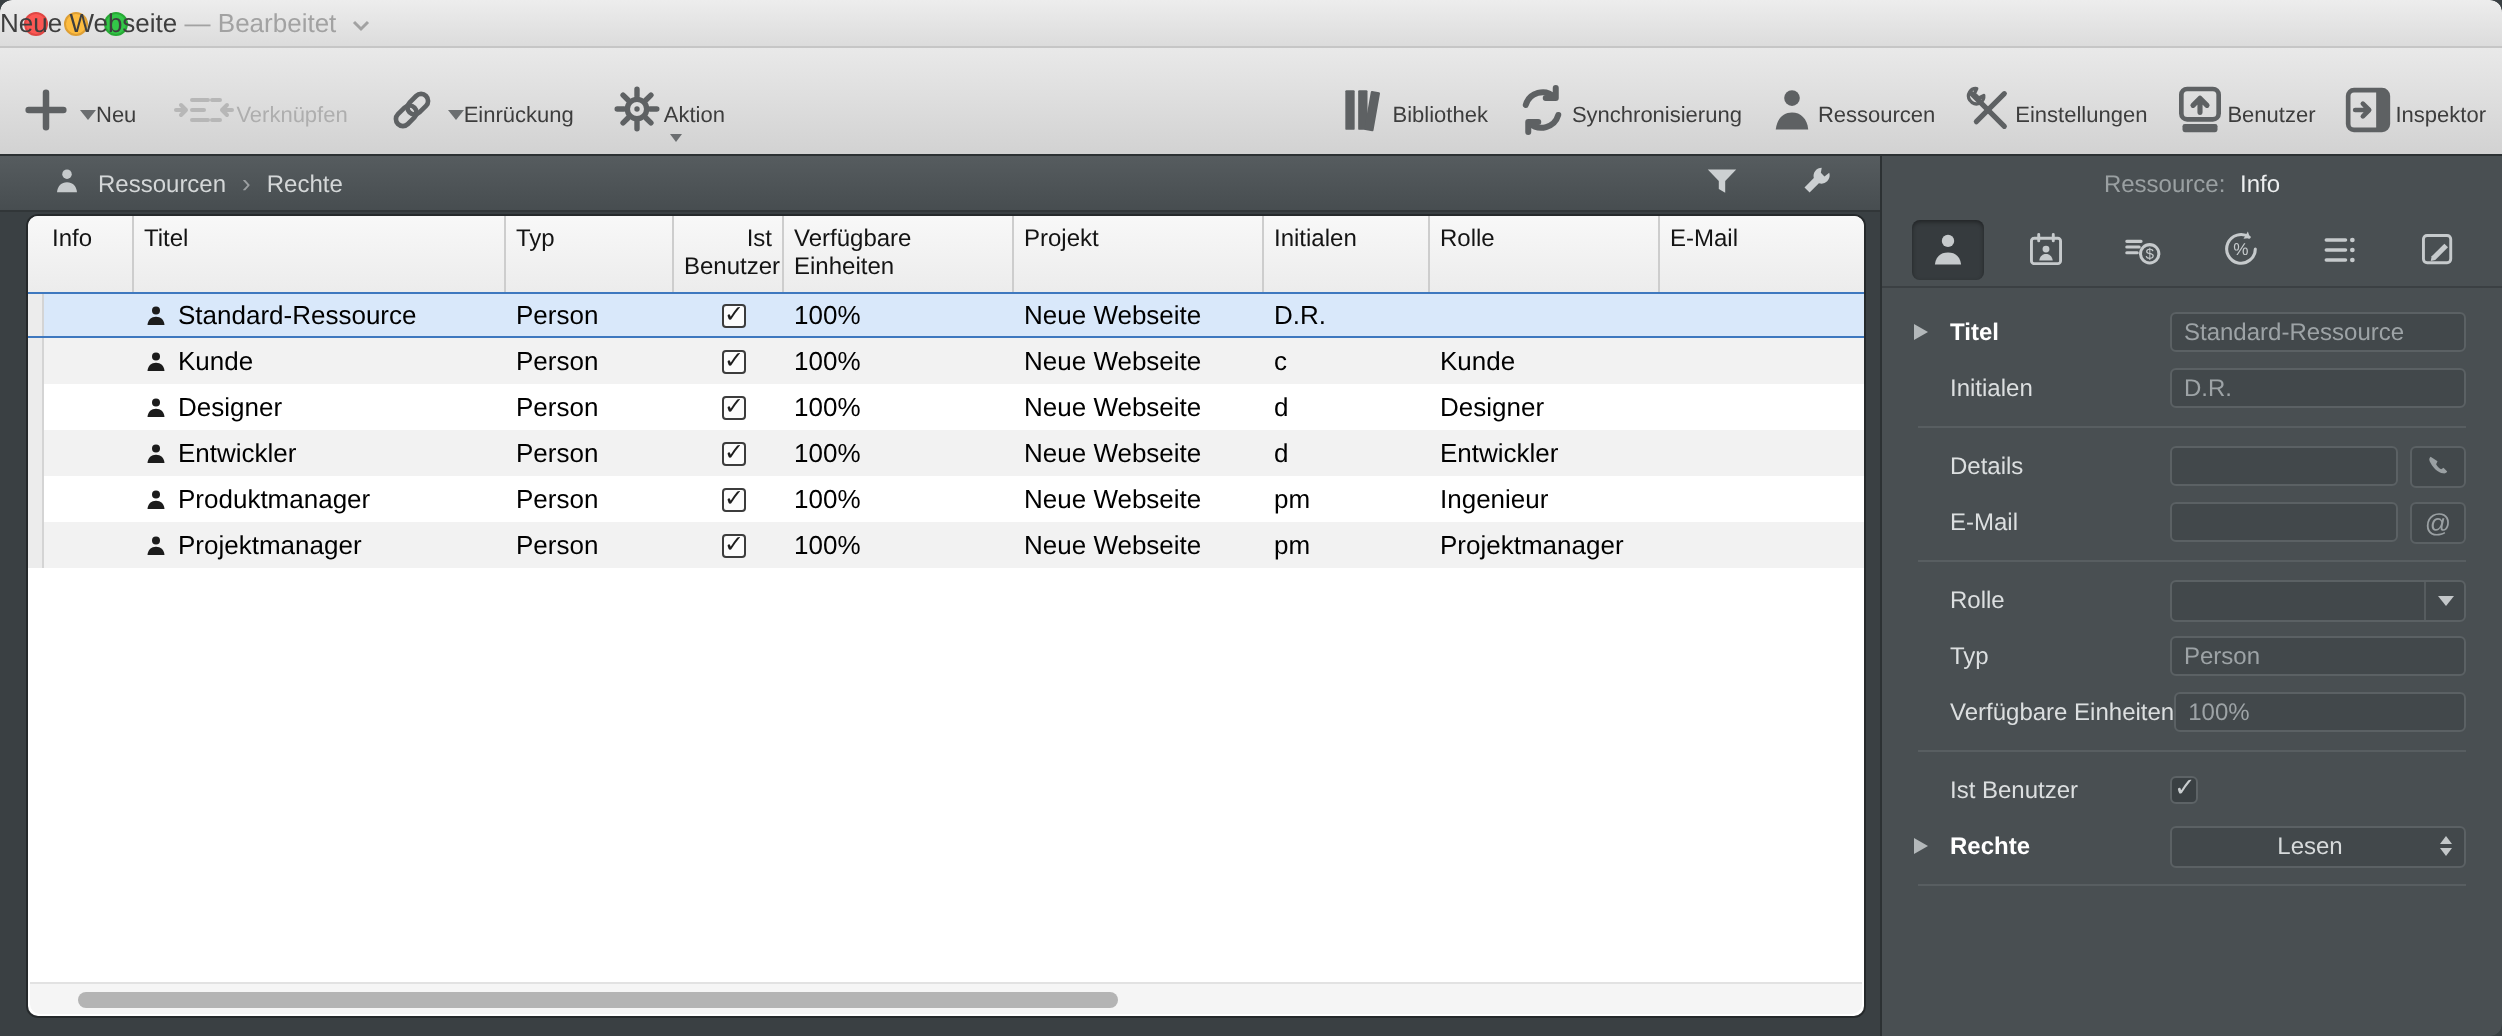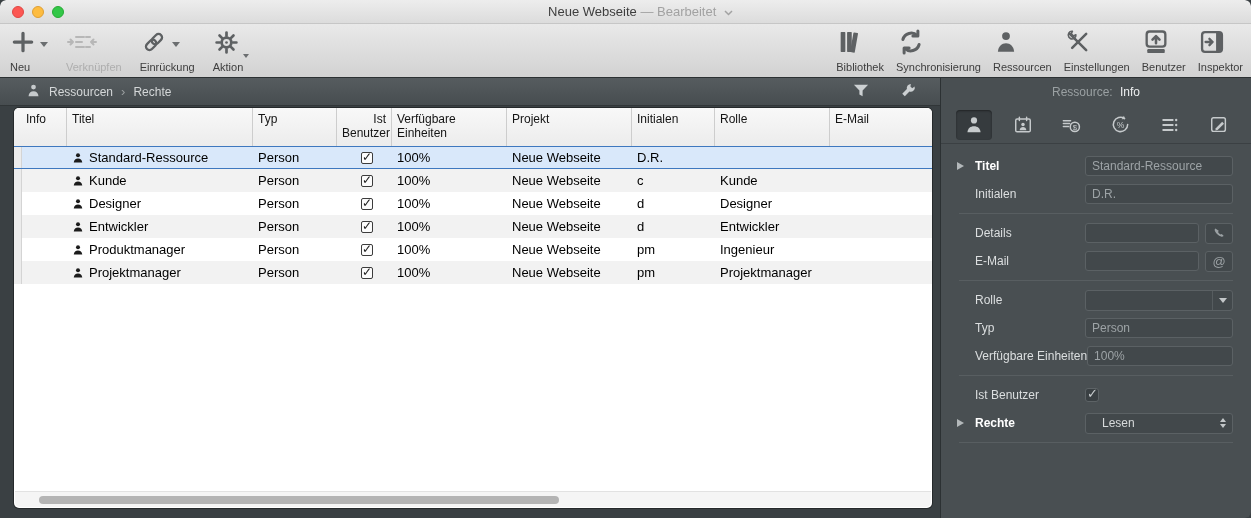--- a/index.html
+++ b/index.html
@@ -18,33 +18,33 @@
     border-radius:6px 6px 0 0;
     border-bottom:1px solid #c6c6c6;
   }
   .traffic { position:absolute; left:12px; top:6px; display:flex; gap:8px; }
   .light { width:12px; height:12px; border-radius:50%; }
   .light.red    { background:#fc5753; border:1px solid #df4744; }
   .light.yellow { background:#fdbc40; border:1px solid #de9f34; }
   .light.green  { background:#33c748; border:1px solid #27aa35; }
   .title-text {
     position:absolute; left:0; right:0; top:0; height:24px;
-    text-align:center; font-size:13px; line-height:24px; color:#3e3e3e;margin-left:30px;
+    font-size:13px; line-height:24px; color:#3e3e3e;
   }
   .title-text .muted { color:#a2a2a2; }
   .title-chevron { display:inline-block; margin-left:4px; }
   
   .toolbar {
     position:absolute; left:0; top:24px; width:1251px; height:54px;
     background:linear-gradient(#e9e9e9,#d2d2d2);
     border-bottom:1px solid #2c3133;
   }
   .tb-group-left  { position:absolute; left:10px; bottom:4px; display:flex; gap:18px; align-items:flex-end; }
   .tb-group-right { position:absolute; right:8px; bottom:4px; display:flex; gap:12px; align-items:flex-end; }
-  .tb-item { display:flex; flex-direction:column; justify-content:flex-end; cursor:default; }
+  .tb-item { display:flex; flex-direction:row; align-items:center; justify-content:flex-end; cursor:default; }
   .tb-icon-row { display:flex; align-items:center; gap:4px; height:32px; position:relative; }
   .tb-label { font-size:11px; color:#3d3d3d; margin-top:1px; white-space:nowrap; }
   .tb-item.disabled .tb-label { color:#aeaeae; }
   .tb-item svg { stroke:#5e6163; fill:none; stroke-width:2; stroke-linecap:round; stroke-linejoin:round; }
   .tb-item svg .fill { fill:#5e6163; stroke:none; }
   .tb-item.disabled svg { stroke:#b7b7b7; }
   .tb-item.disabled svg .fill { fill:#b7b7b7; }
   .dd-arrow { width:0; height:0; border-left:4px solid transparent; border-right:4px solid transparent; border-top:5px solid #6b6e70; }
   .dd-arrow.corner { position:absolute; right:-9px; bottom:2px; border-left-width:3.5px; border-right-width:3.5px; border-top-width:4.5px; }
   
@@ -118,21 +118,21 @@
     height:20px; background:#42484b; border:1px solid #5b6164; border-radius:3px;
     color:#9da3a6; font-size:12px; padding:0 6px; width:100%;
     font-family:"Liberation Sans", sans-serif; outline:none;
   }
   .dark-input.short { width:114px; flex:none; }
   .icon-btn { width:28px; height:21px; flex:none; background:#42484b; border:1px solid #5b6164; border-radius:3px;
     display:flex; align-items:center; justify-content:center; }
   .icon-btn svg { fill:#9aa0a3; stroke:none; }
   .icon-btn .at { color:#9aa0a3; font-size:13px; line-height:1; }
   .dark-select { position:relative; height:21px; width:100%; background:#42484b; border:1px solid #5b6164; border-radius:3px;
-    display:flex; align-items:center; padding:0 24px 0 16px; color:#d7dadb; }
+    display:flex; align-items:center; padding:0 24px 0 16px; color:#d7dadb;justify-content:center; }
   .select-arrow-box { position:absolute; right:0; top:0; bottom:0; width:20px; border-left:1px solid #565c5f;
     display:flex; align-items:center; justify-content:center; }
   .tri-down { width:0; height:0; border-left:4px solid transparent; border-right:4px solid transparent; border-top:5px solid #c3c7c9; }
   .stepper { position:absolute; right:0; top:0; bottom:0; width:18px; display:flex; flex-direction:column; align-items:center; justify-content:center; gap:2px; }
   .tri-up-s { width:0; height:0; border-left:3.5px solid transparent; border-right:3.5px solid transparent; border-bottom:4.5px solid #c3c7c9; }
   .tri-down-s { width:0; height:0; border-left:3.5px solid transparent; border-right:3.5px solid transparent; border-top:4.5px solid #c3c7c9; }
   .divider { height:1px; background:#585e61; margin:5px 0 5px -16px; }
   .dark-checkbox { width:14px; height:14px; background:#3a4043; border:1px solid #5d6366; border-radius:3px; position:relative; }
   .dark-checkbox::after { content:"✓"; position:absolute; left:1px; top:-3px; font-size:13px; color:#c9cdcf; }
   .status-value { margin-left:auto; width:148px; color:#eceeef; }

